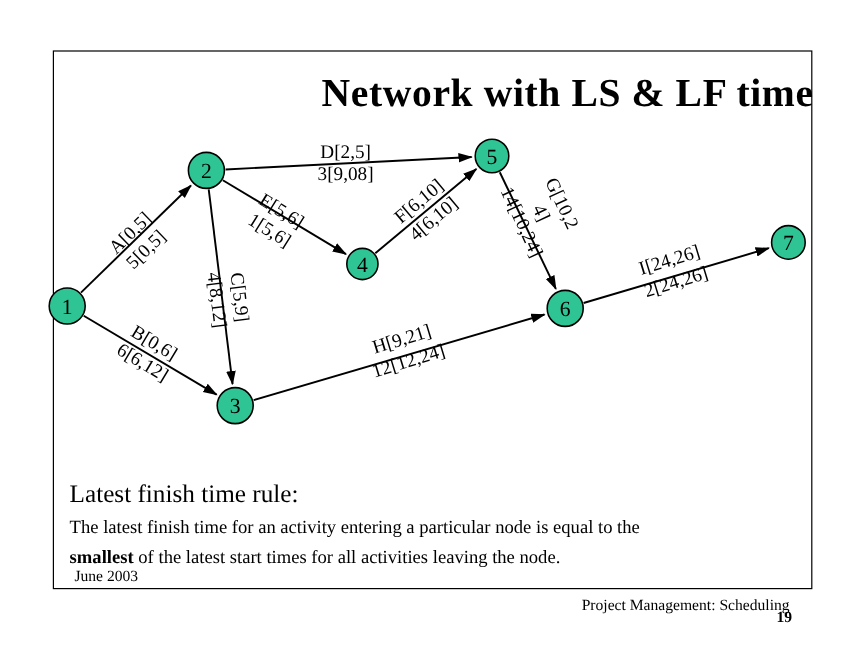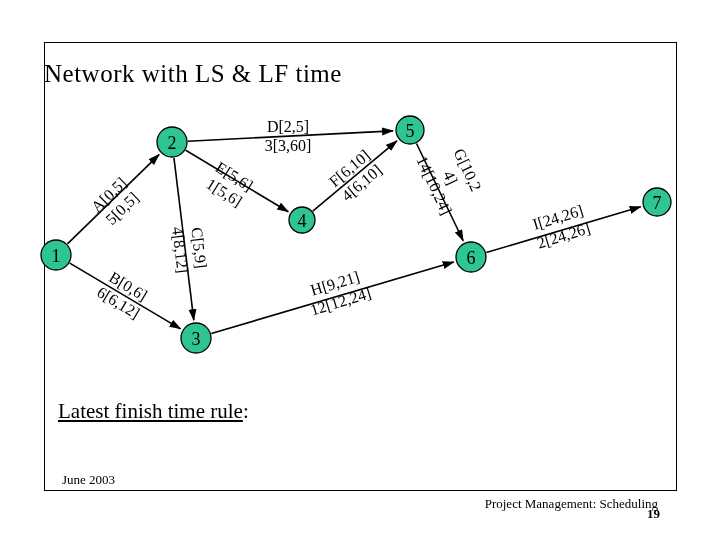--- a/index.html
+++ b/index.html
@@ -5,32 +5,32 @@
   html,body{margin:0;padding:0;}
   body{
     width:720px;height:540px;position:relative;background:#ffffff;
     font-family:"Liberation Serif", serif;color:#000;overflow:hidden;
   }
   .slide-border{
     position:absolute;left:44px;top:42px;width:633px;height:449px;
     border:1.5px solid #000;background:#fff;box-sizing:border-box;
   }
   .slide-title{
-    position:absolute;left:44px;top:60px;width:634px;text-align:left;
-    font-size:25px;font-weight:normal;letter-spacing:0.5px;
+    position:absolute;left:44px;top:60px;width:634px;text-align:right;
+    font-size:33px;font-weight:bold;letter-spacing:0.5px;
   }
   #net-svg{position:absolute;left:0;top:0;}
   #edge-labels{position:absolute;left:0;top:0;width:720px;height:540px;pointer-events:none;}
   .edge-label{
     position:absolute;font-size:16px;line-height:1.17;text-align:center;
     white-space:nowrap;color:#000;
   }
   .rule-block{position:absolute;left:58px;top:399px;width:585px;}
   .rule-heading{font-size:21px;}
-  .rule-heading .u{text-decoration:underline;}
+  .rule-heading .u{}
   .rule-body{font-size:15.5px;line-height:25px;margin-top:3px;}
   .rule-body .b{font-weight:bold;}
   .footer-date{position:absolute;left:62px;top:472px;font-size:13px;}
   .footer-center{position:absolute;left:44px;top:496px;width:614px;text-align:right;font-size:13px;}
   .footer-page{position:absolute;left:630px;top:506px;width:30px;text-align:right;font-size:13px;font-weight:bold;}
 </style>
 </head>
 <body>
 
 <div class="slide-border"></div>
@@ -94,21 +94,21 @@
     <div class="edge-label" style="left: 123px; top: 295px; transform: translate(-50%, -50%) rotate(31deg);">
       <div>B[0,6]</div>
       <div>6[6,12]</div>
     </div>
     <div class="edge-label" style="left: 189px; top: 249px; transform: translate(-50%, -50%) rotate(83deg);">
       <div>C[5,9]</div>
       <div>4[8,12]</div>
     </div>
     <div class="edge-label" style="left: 288px; top: 137px; transform: translate(-50%, -50%) rotate(0deg);">
       <div>D[2,5]</div>
-      <div>3[3,60]</div>
+      <div>3[9,08]</div>
     </div>
     <div class="edge-label" style="left: 229px; top: 185px; transform: translate(-50%, -50%) rotate(32deg);">
       <div>E[5,6]</div>
       <div>1[5,6]</div>
     </div>
     <div class="edge-label" style="left: 356px; top: 176px; transform: translate(-50%, -50%) rotate(-40deg);">
       <div>F[6,10]</div>
       <div>4[6,10]</div>
     </div>
     <div class="edge-label" style="left: 450px; top: 178px; transform: translate(-50%, -50%) rotate(65deg);">
@@ -121,17 +121,21 @@
       <div>12[12,24]</div>
     </div>
     <div class="edge-label" style="left: 561px; top: 227px; transform: translate(-50%, -50%) rotate(-17deg);">
       <div>I[24,26]</div>
       <div>2[24,26]</div>
     </div>
   </div>
 
 <div class="rule-block">
   <div class="rule-heading"><span class="u">Latest finish time rule</span><span>:</span></div>
+  <div class="rule-body">
+    <div>The latest finish time for an activity entering a particular node is equal to the</div>
+    <div><span class="b">smallest</span><span> of the latest start times for all activities leaving the node.</span></div>
+  </div>
 </div>
 
 <div class="footer-date">June 2003</div>
 <div class="footer-center">Project Management: Scheduling</div>
 <div class="footer-page">19</div>
 
 </body></html>

